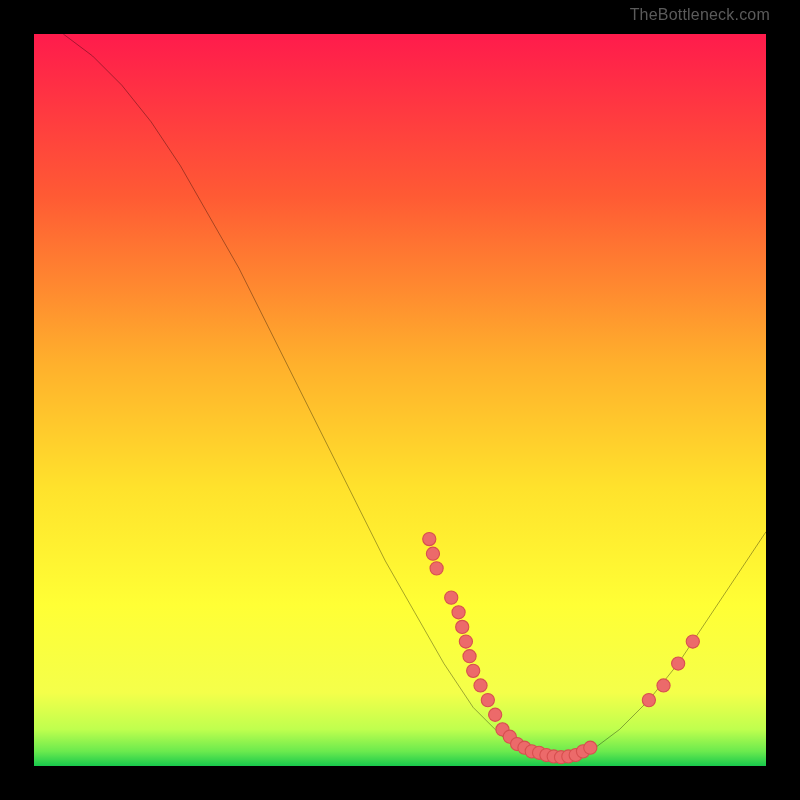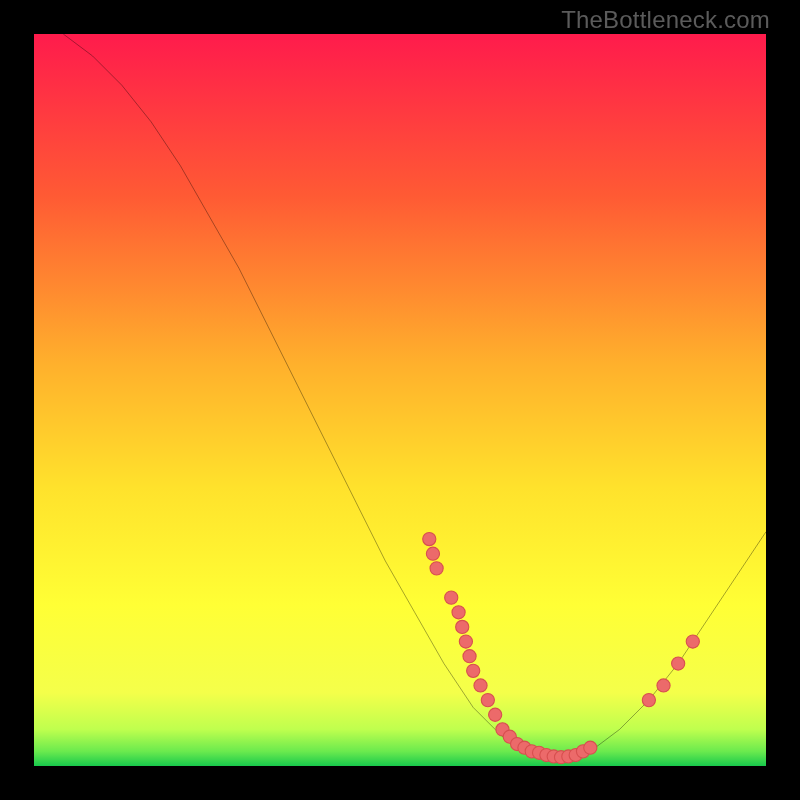--- a/index.html
+++ b/index.html
@@ -29,21 +29,21 @@
   }
   .gradient {
     position: absolute;
     inset: 0;
   }
   .watermark {
     position: absolute;
     top: 6px;
     right: 30px;
     color: #5b5b5b;
-    font-size: 24px;
+    font-size: 16px;
     font-weight: 500;
     letter-spacing: 0.2px;
   }
   svg.curve {
     position: absolute;
     inset: 0;
   }
 </style>
 </head>
 <body>

